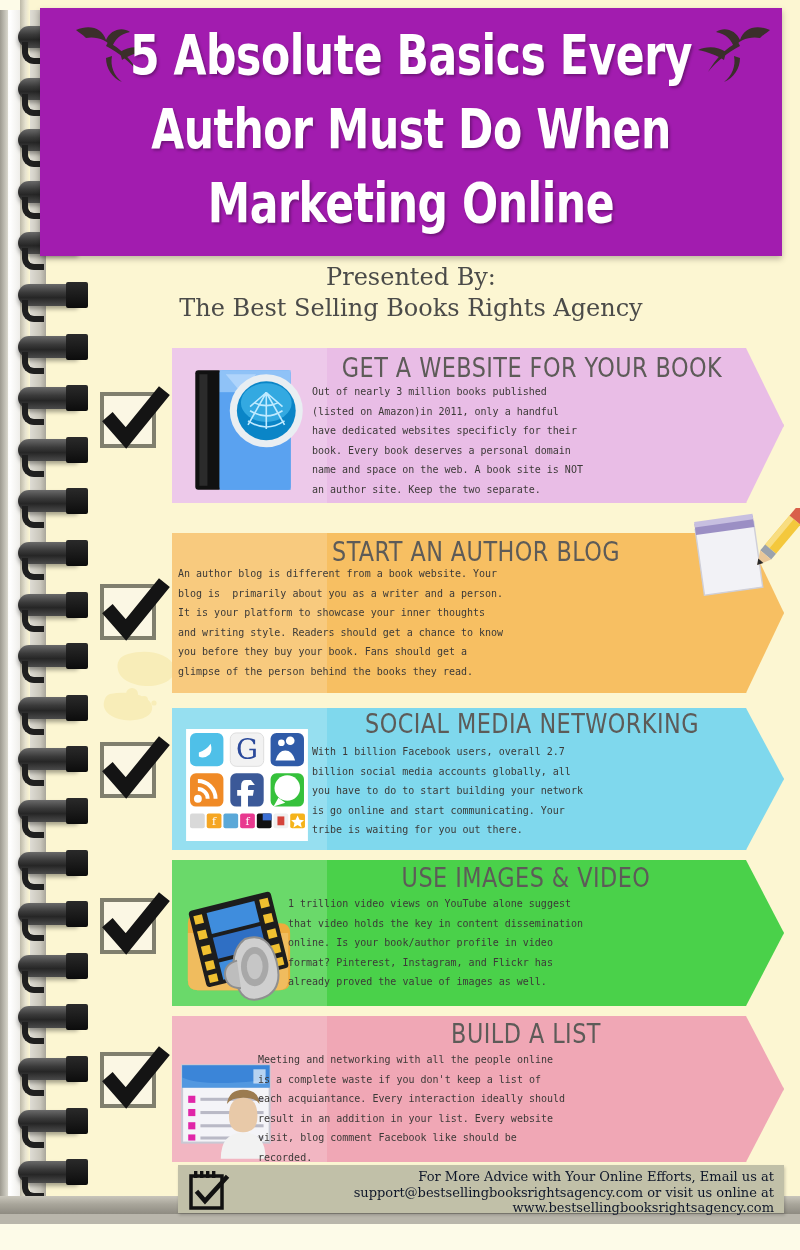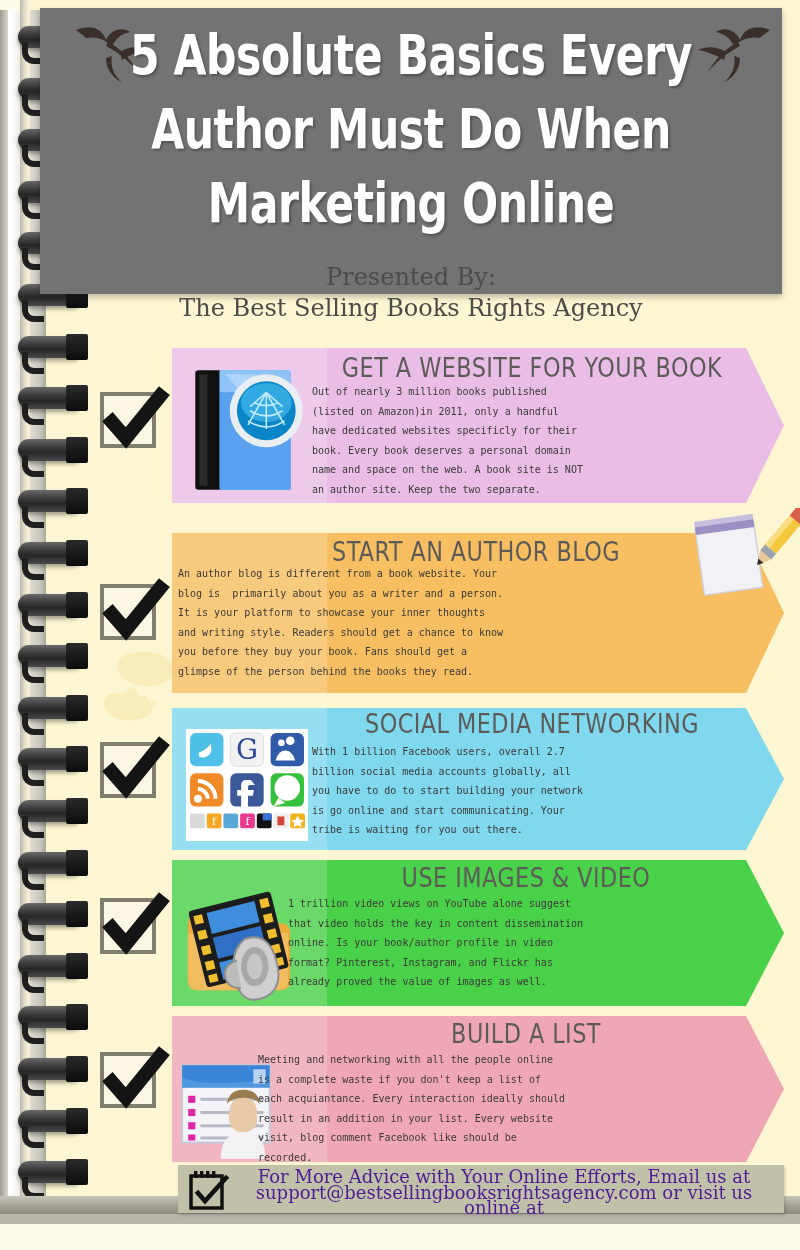--- a/index.html
+++ b/index.html
@@ -51,22 +51,22 @@
     background:linear-gradient(180deg,#2a2a2a,#0c0c0c);
   }
   .ring .hook{
     position:absolute;left:4px;top:18px;width:16px;height:16px;
     border-left:6px solid #1f1f1f;border-bottom:6px solid #1f1f1f;
     border-radius:0 0 0 12px;
   }
 
   
   .title-banner{
-    position:absolute;left:40px;top:8px;width:742px;height:286px;
-    background:#737373;
+    position:absolute;left:40px;top:8px;width:742px;height:248px;
+    background:#a21caf;
     box-shadow:0 3px 6px rgba(0,0,0,.25);
   }
   .title-text{
     position:absolute;left:0;top:10px;width:742px;
     text-align:center;color:#ffffff;
     font-family:"DejaVu Sans Condensed","Liberation Sans Narrow","Liberation Sans",sans-serif;
     font-weight:bold;font-size:55px;line-height:74px;
     letter-spacing:-0.5px;
     transform:scaleX(.86);transform-origin:50% 0;
     text-shadow:2px 2px 3px rgba(0,0,0,.3);
@@ -114,23 +114,23 @@
   .checkbox .tick{
     position:absolute;left:-2px;top:-8px;width:72px;height:72px;
   }
 
   
   .footer{
     position:absolute;left:178px;top:1165px;width:606px;height:48px;
     background:#c1c0a8;box-shadow:1px 2px 3px rgba(0,0,0,.2);
   }
   .footer-text{
-    position:absolute;left:56px;top:4px;width:540px;text-align:center;
-    color:#4c1d95;font-family:"DejaVu Serif","Liberation Serif",serif;
-    font-size:18px;line-height:15.5px;
+    position:absolute;left:56px;top:4px;width:540px;text-align:right;
+    color:#0f172a;font-family:"DejaVu Serif","Liberation Serif",serif;
+    font-size:13px;line-height:15.5px;
   }
   .footer-icon{position:absolute;left:8px;top:4px;width:44px;height:42px;}
 
   
   .blob{position:absolute;pointer-events:none;}
 
   
   .icon-art{position:absolute;}
 </style>
 </head>
@@ -512,16 +512,17 @@
       <rect x="5" y="7" width="31" height="32" fill="none" stroke="#111" stroke-width="3.5"></rect>
       <rect x="8" y="2" width="3.4" height="7" fill="#111"></rect>
       <rect x="14" y="2" width="3.4" height="7" fill="#111"></rect>
       <rect x="20" y="2" width="3.4" height="7" fill="#111"></rect>
       <rect x="26" y="2" width="3.4" height="7" fill="#111"></rect>
       <path d="M12 24 L19 32 L40 9" fill="none" stroke="#111" stroke-width="4.6" stroke-linecap="square"></path>
     </svg>
     <div class="footer-text">
       <div>For More Advice with Your Online Efforts, Email us at</div>
       <div>support@bestsellingbooksrightsagency.com or visit us online at</div>
+      <div>www.bestsellingbooksrightsagency.com</div>
     </div>
   </div>
 
 </div>
 
 </body></html>

